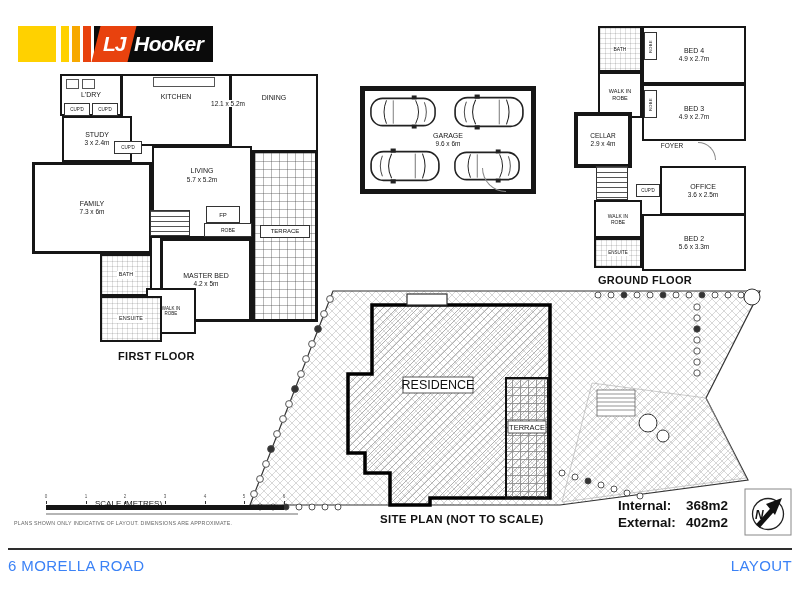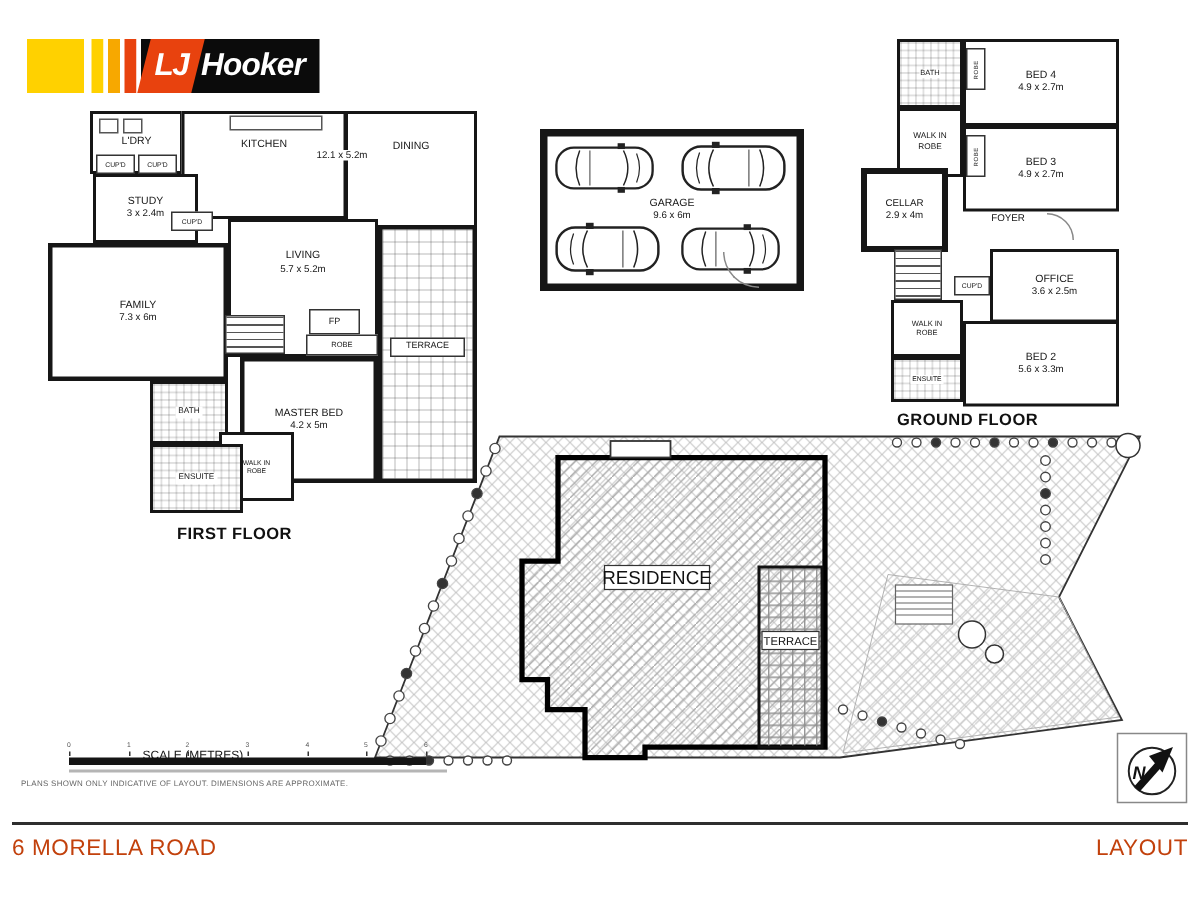--- a/index.html
+++ b/index.html
@@ -23,21 +23,21 @@
   .fixture{position:absolute;border:1px solid #555;background:#fff}
   .logo{position:absolute;left:18px;top:26px;height:36px;display:flex;align-items:stretch}
   .logo .stripe{height:36px}
   .logo .lbox{display:flex;align-items:center;background:#0b0b0b;padding-right:10px}
   .logo .ljpatch{display:flex;align-items:center;justify-content:center;width:36px;height:36px;transform:skewX(-14deg);margin-left:2px}
   .logo .ljtxt{transform:skewX(14deg);font-weight:700;font-style:italic;font-size:21px;color:#fff;letter-spacing:-1px}
   .logo .hookertxt{font-weight:700;font-style:italic;font-size:21px;color:#fff;letter-spacing:-.5px;margin-left:2px}
   .areas-row{display:flex;font-weight:700;font-size:13.5px;color:#111;line-height:17px}
   .areas-row .alab{width:68px}
   .footer-line{position:absolute;left:8px;top:548px;width:784px;height:2px;background:#2e2e2e}
-  .footer-txt{position:absolute;top:557px;font-size:15px;color:#c2410c;letter-spacing:.4px}
+  .footer-txt{position:absolute;top:557px;font-size:15px;color:#3b82f6;letter-spacing:.4px}
   .scale-tick{position:absolute;width:8px;text-align:center;font-size:4.5px;color:#555}
   .scale-tickmark{position:absolute;width:1px;height:3px;background:#333}
 </style>
 </head>
 <body>
 
 <div class="page">
 
   <svg width="0" height="0" style="position:absolute" aria-hidden="true">
     <defs>
@@ -284,20 +284,21 @@
         <circle cx="374" cy="206" r="3"></circle>
         <circle cx="387" cy="210" r="3"></circle>
         <circle cx="400" cy="213" r="3"></circle>
     </g>
     <g fill="#fff" stroke="#333" stroke-width="1">
       <circle cx="408" cy="140" r="9"></circle>
         <circle cx="423" cy="153" r="6"></circle>
         <circle cx="512" cy="14" r="8"></circle>
     </g>
   </svg>
+  <div class="plan-title" style="left:380px;top:513px;width:170px;font-size:11.5px">SITE PLAN (NOT TO SCALE)</div>
 
   <div>
     <div class="scale-tick" style="left:42px;top:494px">0</div>
     <div class="scale-tick" style="left:82px;top:494px">1</div>
     <div class="scale-tick" style="left:121px;top:494px">2</div>
     <div class="scale-tick" style="left:161px;top:494px">3</div>
     <div class="scale-tick" style="left:201px;top:494px">4</div>
     <div class="scale-tick" style="left:240px;top:494px">5</div>
     <div class="scale-tick" style="left:280px;top:494px">6</div>
     <div class="scale-tickmark" style="left:46px;top:501px"></div>
@@ -306,20 +307,30 @@
     <div class="scale-tickmark" style="left:165px;top:501px"></div>
     <div class="scale-tickmark" style="left:205px;top:501px"></div>
     <div class="scale-tickmark" style="left:244px;top:501px"></div>
     <div class="scale-tickmark" style="left:284px;top:501px"></div>
     <div class="abs" style="left:46px;top:505px;width:238px;height:5px;background:#151515"></div>
     <div class="abs" style="left:46px;top:513px;width:252px;height:2px;background:#b5b5b5"></div>
     <div class="abs" style="left:95px;top:499px;width:130px;font-weight:400;font-size:8px;text-align:left">SCALE (METRES)</div>
     <div class="abs" style="left:14px;top:520px;width:300px;font-size:5.3px;color:#666;letter-spacing:.2px">PLANS SHOWN ONLY INDICATIVE OF LAYOUT.  DIMENSIONS ARE APPROXIMATE.</div>
   </div>
 
+  <div class="abs" style="left:618px;top:497px">
+    <div class="areas-row">
+      <span class="alab">Internal:</span>
+      <span>368m2</span>
+    </div>
+    <div class="areas-row">
+      <span class="alab">External:</span>
+      <span>402m2</span>
+    </div>
+  </div>
 
   <svg class="abs" style="left:744px;top:488px" width="48" height="48" viewBox="0 0 48 48">
     <rect x="1" y="1" width="46" height="46" fill="#fff" stroke="#888" stroke-width="1"></rect>
     <circle cx="24" cy="26" r="15.5" fill="none" stroke="#222" stroke-width="1.3"></circle>
     <path d="M14,38 L30,20" stroke="#111" stroke-width="5"></path>
     <polygon points="38,10 22,16 31,27" fill="#111"></polygon>
     <text x="11" y="31" font-size="12" font-weight="bold" font-style="italic" fill="#111">N</text>
   </svg>
 
   <div class="footer-line"></div>

